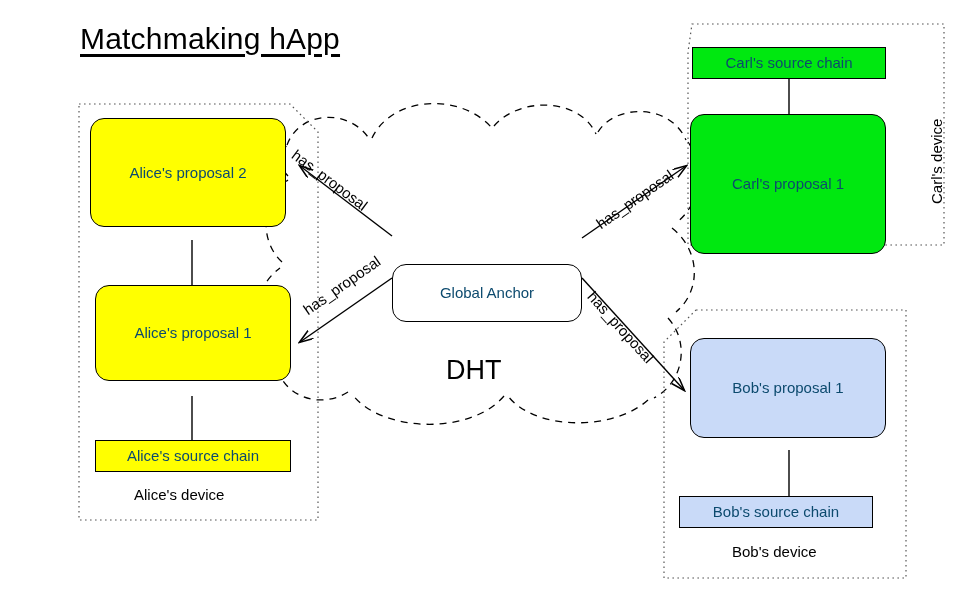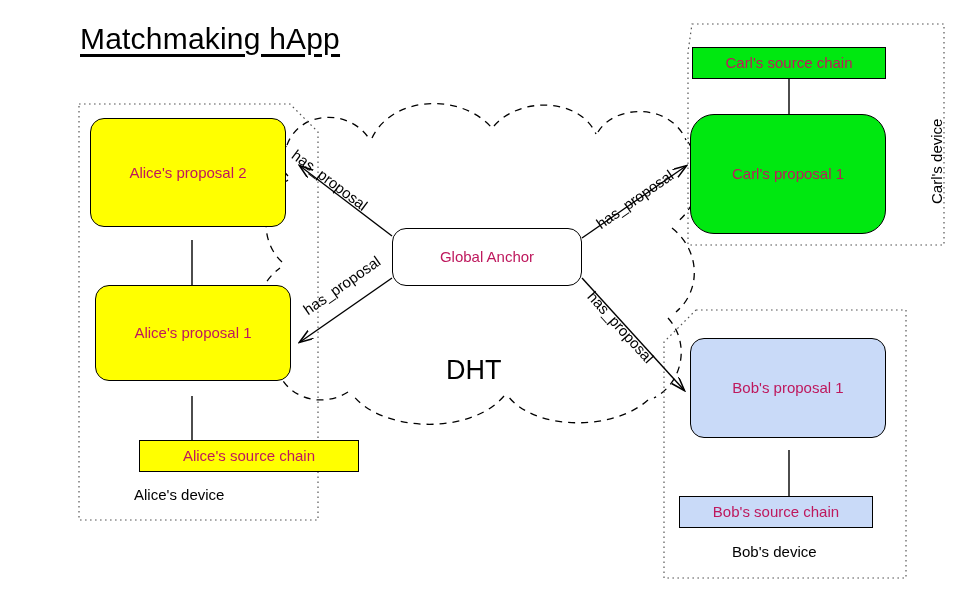--- a/index.html
+++ b/index.html
@@ -15,30 +15,30 @@
   svg.layer{position:absolute;left:0;top:0;width:957px;height:594px;overflow:visible;}
 
   .node{
     position:absolute;
     box-sizing:border-box;
     display:flex;align-items:center;justify-content:center;
     text-align:center;
     border:1.4px solid #000;
     font-size:15px;
     line-height:1.2;
-    color:#be185d;
+    color:#0c4a6e;
     z-index:5;
   }
   .rounded{border-radius:14px;}
   .flat{border-radius:0;}
 
   .yellow{background:#ffff00;}
   .green{background:#00e810;}
   .blue{background:#c9daf8;}
-  .white{background:#ffffff;}
+  .white{background:#ffffff;margin-top:36px;}
 
   .title{
     position:absolute;
     left:80px;top:22px;
     font-size:30px;
     letter-spacing:0.2px;
     text-decoration:underline;
     text-underline-offset:5px;
     white-space:nowrap;
     z-index:6;
@@ -123,31 +123,31 @@
   </div>
 
   <div class="node rounded yellow" style="left:90px;top:118px;width:196px;height:109px;">
     <span>Alice's proposal 2</span>
   </div>
 
   <div class="node rounded yellow" style="left:95px;top:285px;width:196px;height:96px;">
     <span>Alice's proposal 1</span>
   </div>
 
-  <div class="node flat yellow" style="left:95px;top:440px;width:220px;height:32px;margin-left:44px;">
+  <div class="node flat yellow" style="left:95px;top:440px;width:196px;height:32px;">
     <span>Alice's source chain</span>
   </div>
 
   <div class="devlabel" style="left:134px;top:486px;">Alice's device</div>
 
   <div class="node flat green" style="left:692px;top:47px;width:194px;height:32px;">
     <span>Carl's source chain</span>
   </div>
 
-  <div class="node rounded green" style="left:690px;top:114px;width:196px;height:120px;border-radius:24px;">
+  <div class="node rounded green" style="left:690px;top:114px;width:196px;height:140px;">
     <span>Carl's proposal 1</span>
   </div>
 
   <div class="devlabel vertical" style="left:928px;top:204px;">Carl's device</div>
 
   <div class="node rounded blue" style="left:690px;top:338px;width:196px;height:100px;">
     <span>Bob's proposal 1</span>
   </div>
 
   <div class="node flat blue" style="left:679px;top:496px;width:194px;height:32px;">

